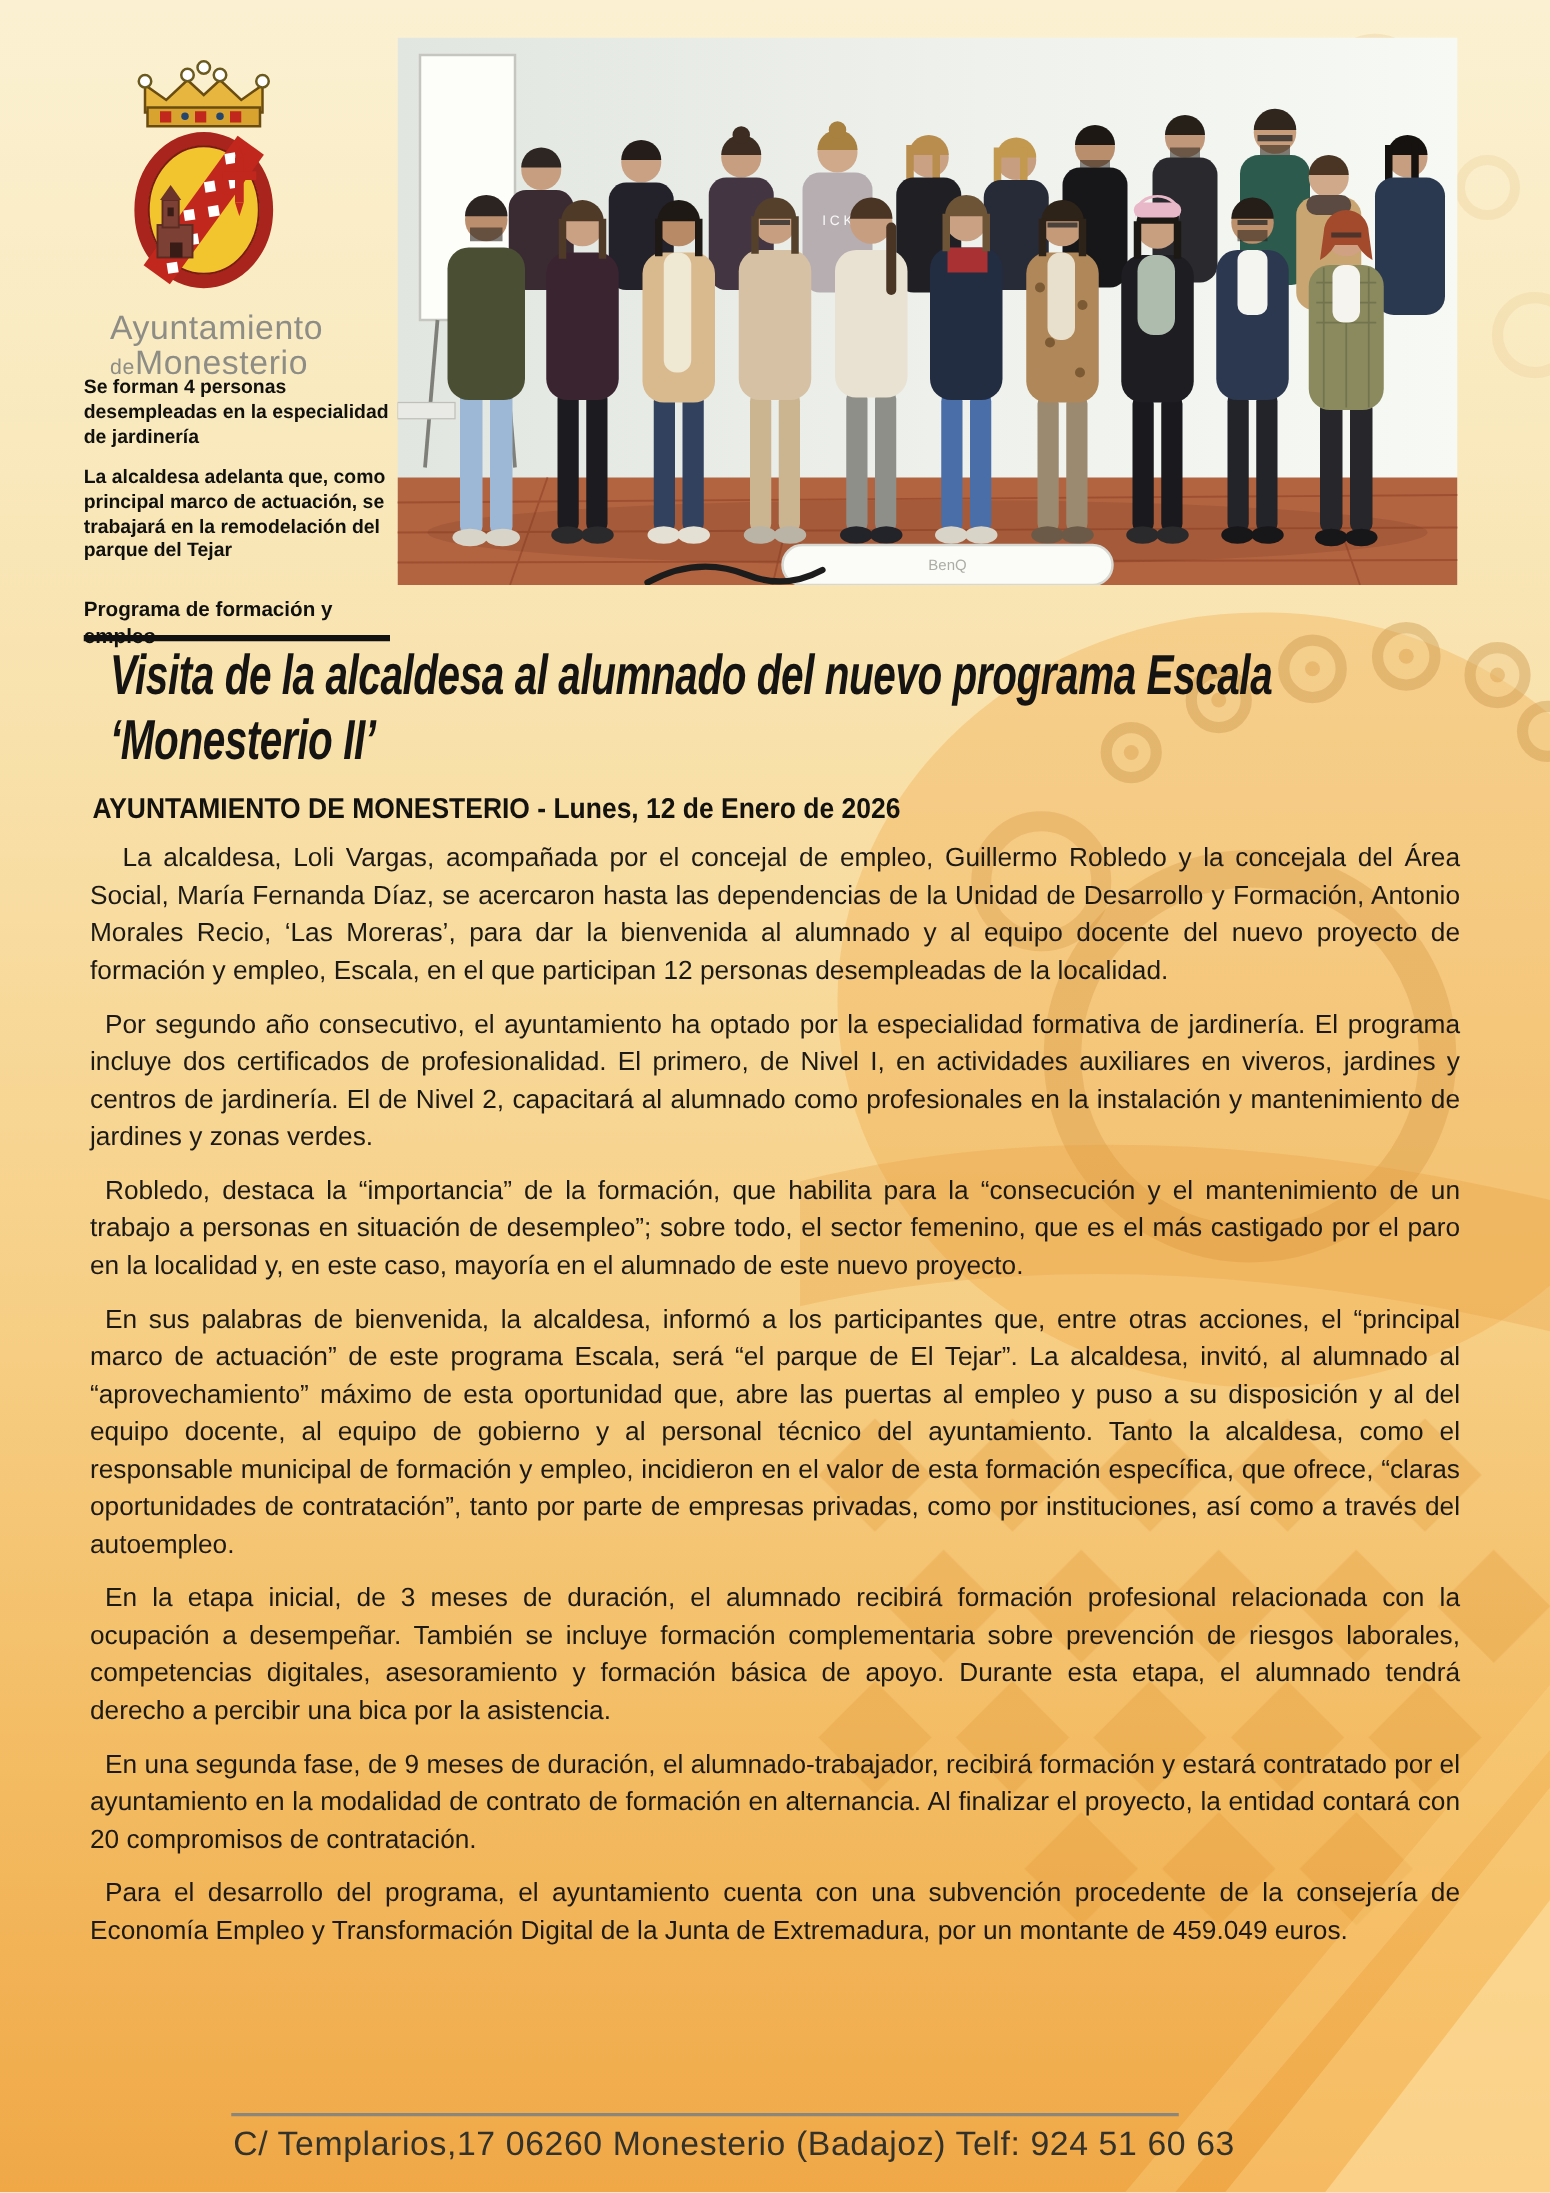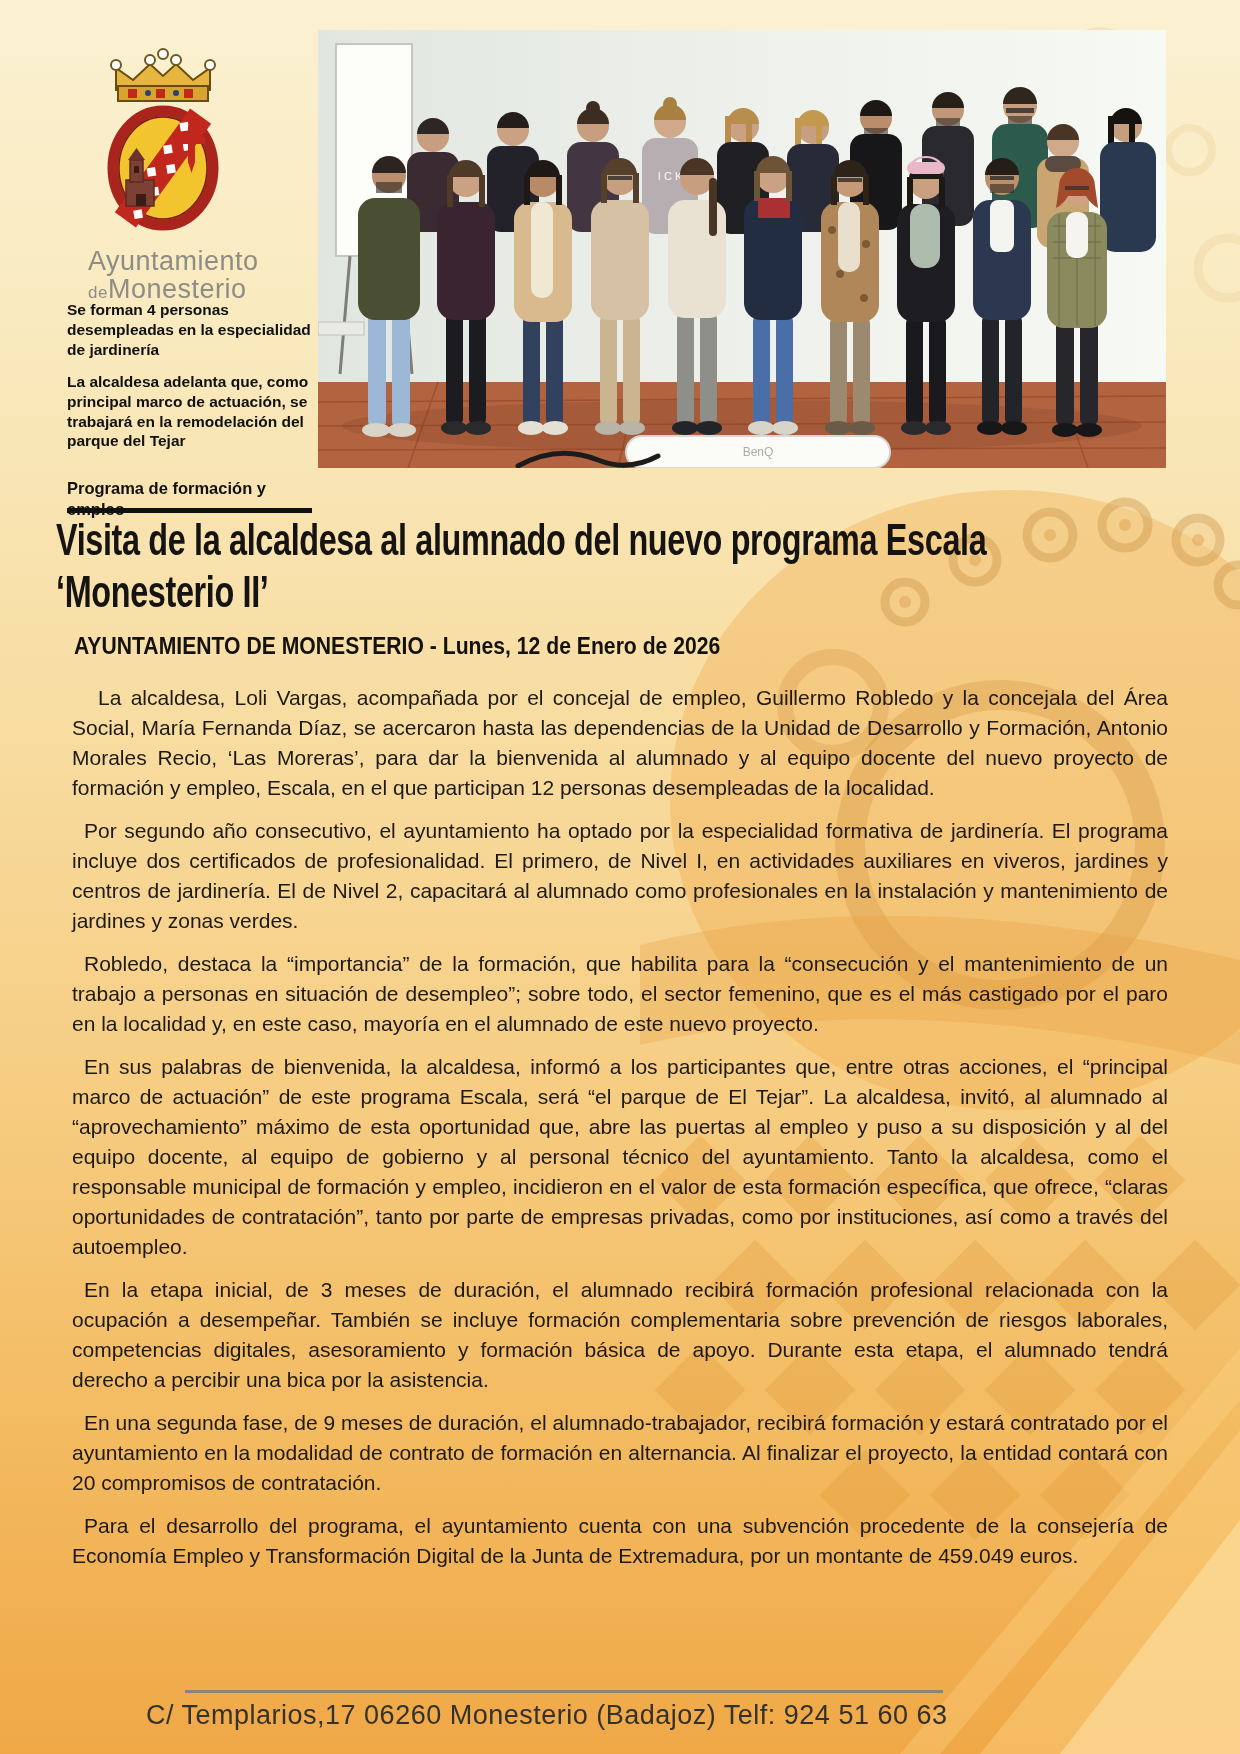--- a/index.html
+++ b/index.html
@@ -16,33 +16,33 @@
   .org-de{font-size:17px;}
   
   .photo{left:318px;top:30px;width:848px;height:438px;z-index:1;}
   
   .note{left:67px;width:255px;font-weight:bold;color:#10100e;font-size:15.5px;line-height:1.28;}
   .note1{top:300px;}
   .note2{top:372px;}
   .kicker{top:478px;font-size:16.5px;}
   .rule{left:67px;top:508px;width:245px;height:5px;background:#111;}
   
-  .title{left:56px;top:514px;width:1120px;color:#161412;font-weight:bold;margin:0;}
+  .title{left:88px;top:514px;width:1120px;color:#161412;font-weight:bold;margin:0;font-style:italic;}
   .title .tl{display:block;white-space:nowrap;transform:scaleX(.72);transform-origin:0 0;
              font-size:45px;line-height:52px;letter-spacing:-.5px;}
   .byline{left:74px;top:633px;color:#14120f;font-weight:bold;font-size:23px;white-space:nowrap;
           transform:scaleX(.92);transform-origin:0 0;}
   
   .body{left:72px;top:672px;width:1096px;color:#1d1a16;font-size:21px;line-height:30px;text-align:justify;}
   .body p{margin:0 0 13px 0;text-indent:12px;}
-  .body p.first{text-indent:26px;margin-top:11px;}
+  .body p.first{text-indent:26px;}
   .body h2{margin:16px 0 14px 0;font-size:21px;font-weight:400;text-indent:2px;}
   
   .footer-line{left:185px;top:1690px;width:758px;height:3px;background:#8a877a;}
-  .footer-text{left:146px;top:1700px;width:820px;text-align:left;color:#33322a;
+  .footer-text{left:168px;top:1700px;width:820px;text-align:right;color:#33322a;
                font-size:27px;letter-spacing:.5px;white-space:nowrap;}
 </style>
 </head>
 <body>
 
 <div class="page">
 
   <svg class="bg-orn" width="1240" height="1754" viewBox="0 0 1240 1754">
     <g>
       <circle cx="1100" cy="66" r="34" fill="none" stroke="#d9a055" stroke-width="10" opacity=".16"></circle>

